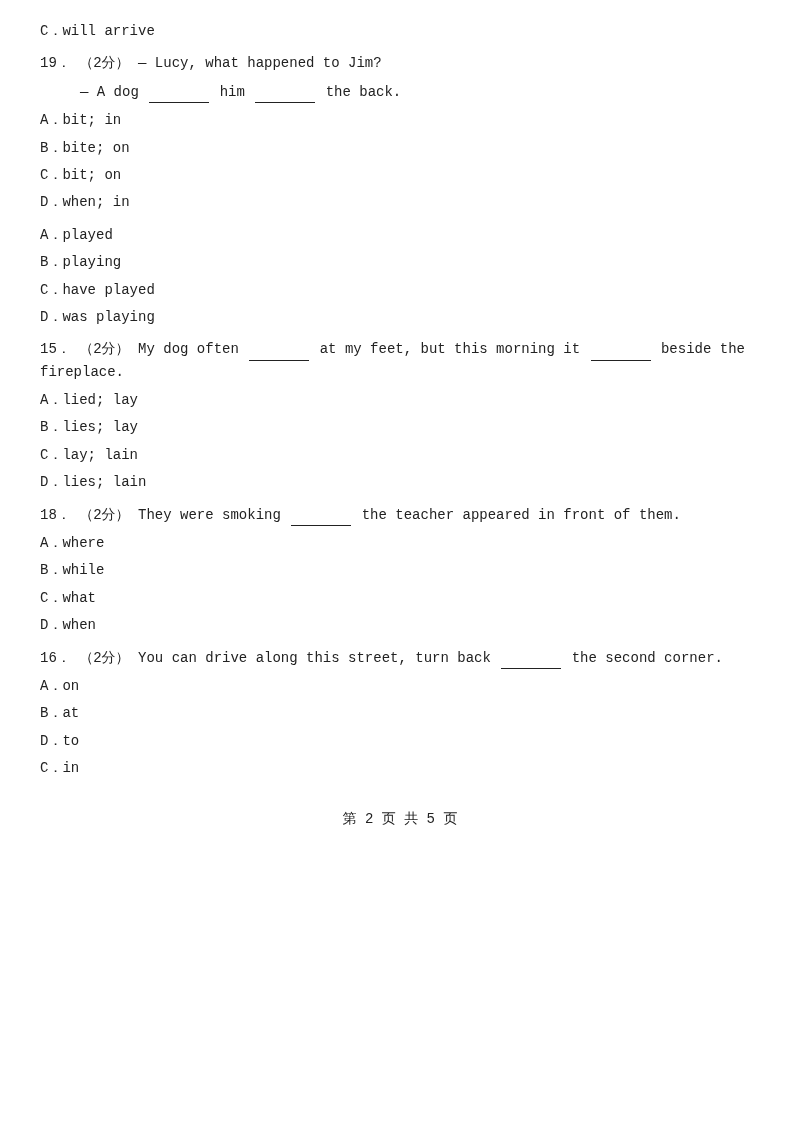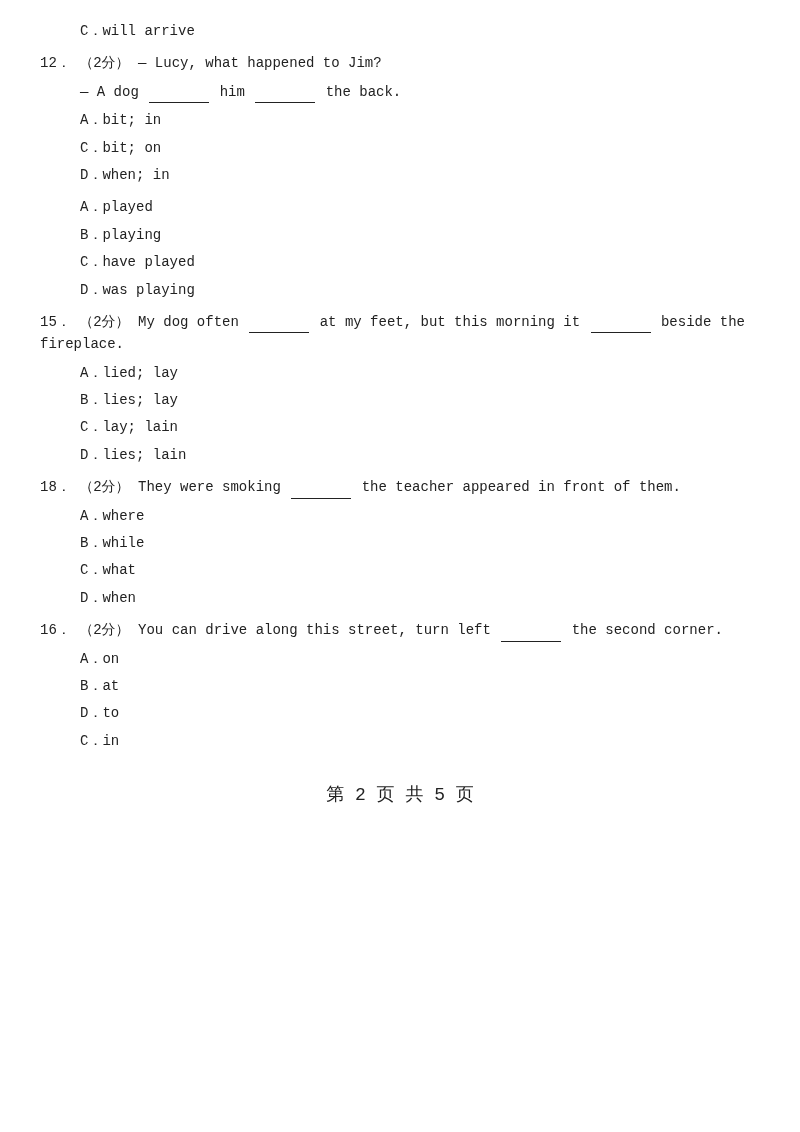--- a/index.html
+++ b/index.html
@@ -17,62 +17,64 @@
       padding: 20px 40px 40px 40px;
     }
     .question-block {
       margin-bottom: 10px;
     }
     .question-line {
       margin-bottom: 6px;
       line-height: 1.6;
     }
     .option-line {
-      margin-left: 40px;
       margin-bottom: 5px;
       line-height: 1.6;
       font-family: Liberation Mono, monospace;
     }
     .footer {
       text-align: center;
       margin-top: 30px;
-      font-size: 18px;
+      font-size: 14px;
     }
     .blank {
       display: inline-block;
       width: 60px;
       border-bottom: 1px solid #222;
       margin: 0 2px;
       vertical-align: bottom;
     }
   </style>
 </head>
 <body>
 
 <div class="question-block">
   <div class="option-line">
     <span>C．will arrive</span>
   </div>
 </div>
 
 <div class="question-block">
   <div class="question-line">
-    <span>12．</span>
+    <span>19．</span>
     <span>（2分）</span>
     <span>— Lucy, what happened to Jim?</span>
   </div>
   <div class="question-line" style="margin-left: 40px;">
     <span>— A dog</span>
     <span class="blank"></span>
     <span>him</span>
     <span class="blank"></span>
     <span>the back.</span>
   </div>
   <div class="option-line">
     <span>A．bit; in</span>
+  </div>
+  <div class="option-line">
+    <span>B．bite; on</span>
   </div>
   <div class="option-line">
     <span>C．bit; on</span>
   </div>
   <div class="option-line">
     <span>D．when; in</span>
   </div>
 </div>
 
 <div class="question-block">
@@ -133,21 +135,21 @@
   </div>
   <div class="option-line">
     <span>D．when</span>
   </div>
 </div>
 
 <div class="question-block">
   <div class="question-line">
     <span>16．</span>
     <span>（2分）</span>
-    <span>You can drive along this street, turn left</span>
+    <span>You can drive along this street, turn back</span>
     <span class="blank"></span>
     <span>the second corner.</span>
   </div>
   <div class="option-line">
     <span>A．on</span>
   </div>
   <div class="option-line">
     <span>B．at</span>
   </div>
   <div class="option-line">

